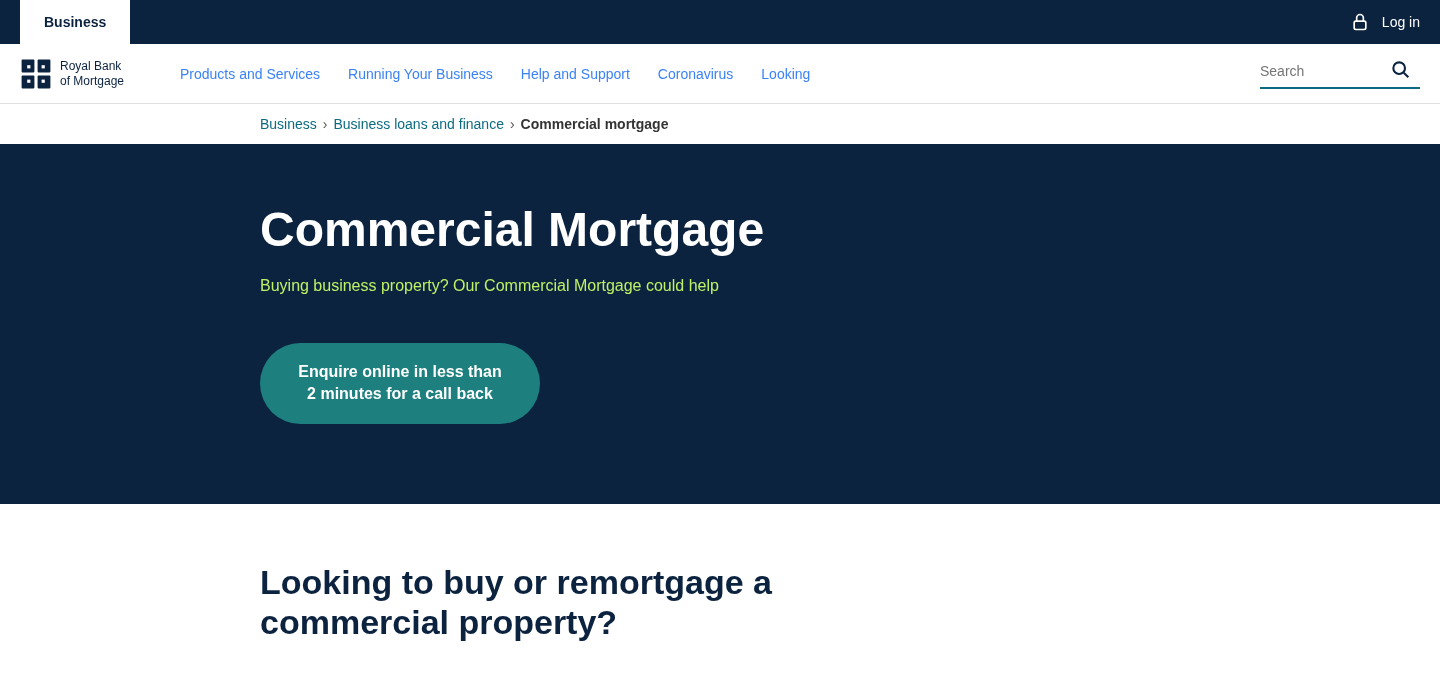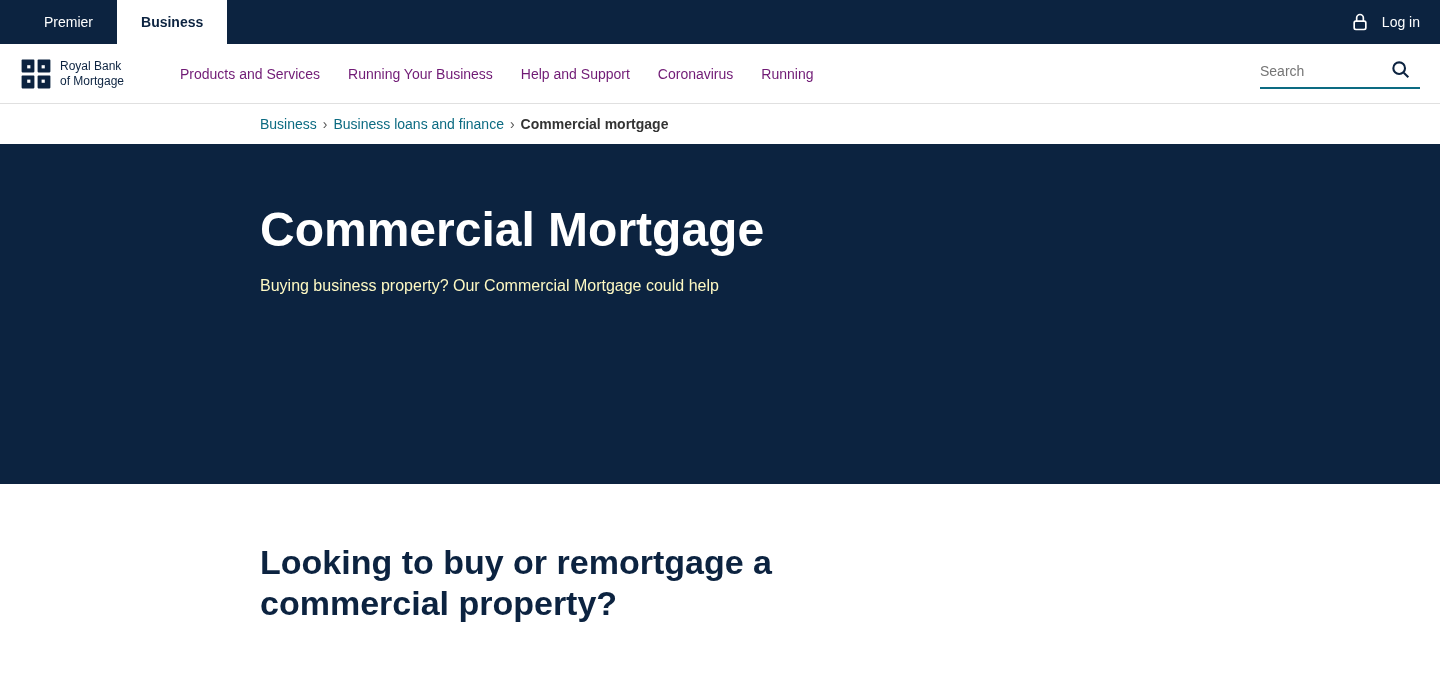--- a/index.html
+++ b/index.html
@@ -74,21 +74,21 @@
       color: #0c2340;
       line-height: 1.2;
     }
     .nav-links {
       display: flex;
       align-items: center;
       gap: 28px;
       flex: 1;
     }
     .nav-link {
-      color: #701a75;
+      color: #3b82f6;
       font-size: 14px;
       text-decoration: none;
       cursor: pointer;
       white-space: nowrap;
     }
     .search-area {
       display: flex;
       align-items: center;
       border-bottom: 2px solid #0c6b82;
       padding-bottom: 4px;
@@ -138,21 +138,21 @@
       min-height: 340px;
     }
     .hero-title {
       color: #fff;
       font-size: 48px;
       font-weight: bold;
       margin-bottom: 20px;
       line-height: 1.1;
     }
     .hero-subtitle {
-      color: #fef9c3;
+      color: #bef264;
       font-size: 16px;
       margin-bottom: 48px;
     }
     .hero-cta {
       background: #1d7f7e;
       color: #fff;
       border: none;
       border-radius: 50px;
       padding: 18px 36px;
       font-size: 16px;
@@ -186,21 +186,20 @@
     .rbs-logo-svg {
       width: 32px;
       height: 32px;
     }
   </style>
 </head>
 <body>
 
 <div class="top-bar">
   <div class="top-bar-tabs">
-    <a class="top-bar-tab">Premier</a>
     <a class="top-bar-tab active">Business</a>
   </div>
   <div class="top-bar-login">
     <svg class="login-icon" viewBox="0 0 24 24" fill="none" stroke="#fff" stroke-width="2">
       <rect x="5" y="11" width="14" height="10" rx="2"></rect>
       <path d="M8 11V7a4 4 0 018 0v4"></path>
     </svg>
     <span>Log in</span>
   </div>
 </div>
@@ -223,21 +222,21 @@
       <span>Royal Bank</span><br>
       <span>of Mortgage</span>
     </div>
   </div>
 
   <div class="nav-links">
     <a class="nav-link">Products and Services</a>
     <a class="nav-link">Running Your Business</a>
     <a class="nav-link">Help and Support</a>
     <a class="nav-link">Coronavirus</a>
-    <a class="nav-link">Running</a>
+    <a class="nav-link">Looking</a>
   </div>
 
   <div class="search-area">
     <input class="search-input" type="text" placeholder="Search" style="">
     <div class="search-icon-btn">
       <svg width="20" height="20" viewBox="0 0 24 24" fill="none" stroke="#0c2340" stroke-width="2.5">
         <circle cx="11" cy="11" r="7"></circle>
         <line x1="16.5" y1="16.5" x2="22" y2="22"></line>
       </svg>
     </div>
@@ -248,18 +247,19 @@
   <a class="breadcrumb-link">Business</a>
   <span class="breadcrumb-separator">›</span>
   <a class="breadcrumb-link">Business loans and finance</a>
   <span class="breadcrumb-separator">›</span>
   <span class="breadcrumb-current">Commercial mortgage</span>
 </div>
 
 <div class="hero">
   <h1 class="hero-title">Commercial Mortgage</h1>
   <p class="hero-subtitle">Buying business property? Our Commercial Mortgage could help</p>
+  <button class="hero-cta">Enquire online in less than 2 minutes for a call back</button>
 </div>
 
 <div class="below-hero">
   <h2 class="below-hero-title">Looking to buy or remortgage a commercial property?</h2>
   <p class="below-hero-text"></p>
 </div>
 
 </body></html>

